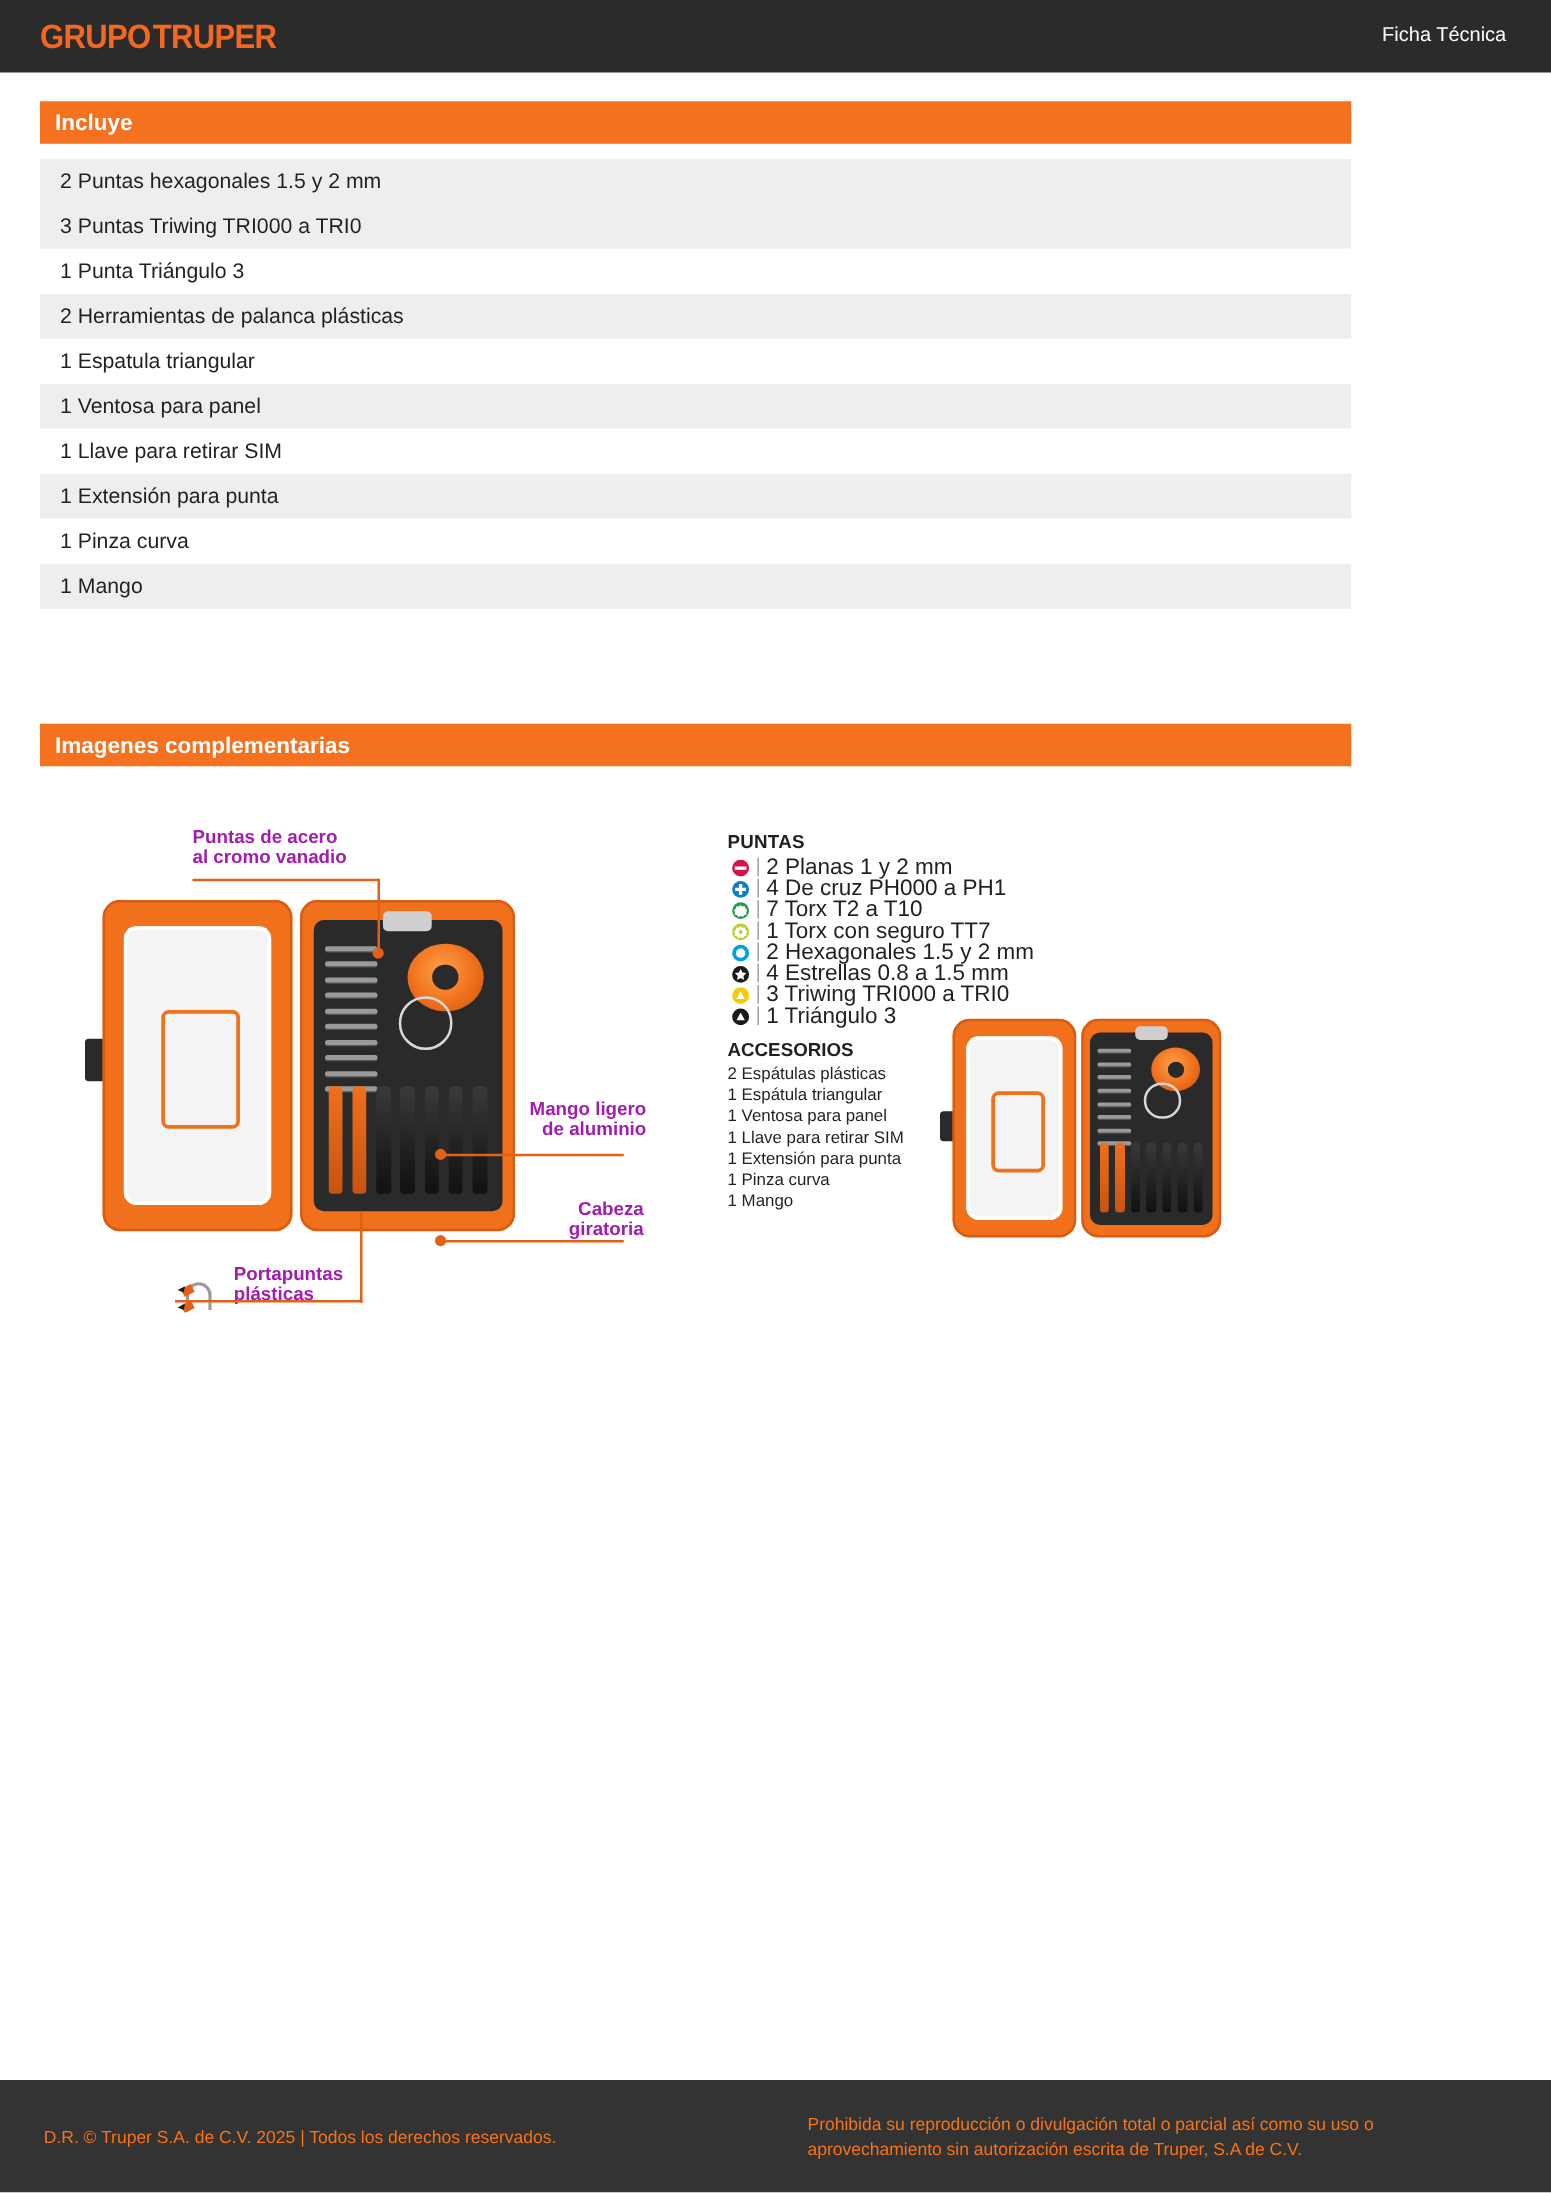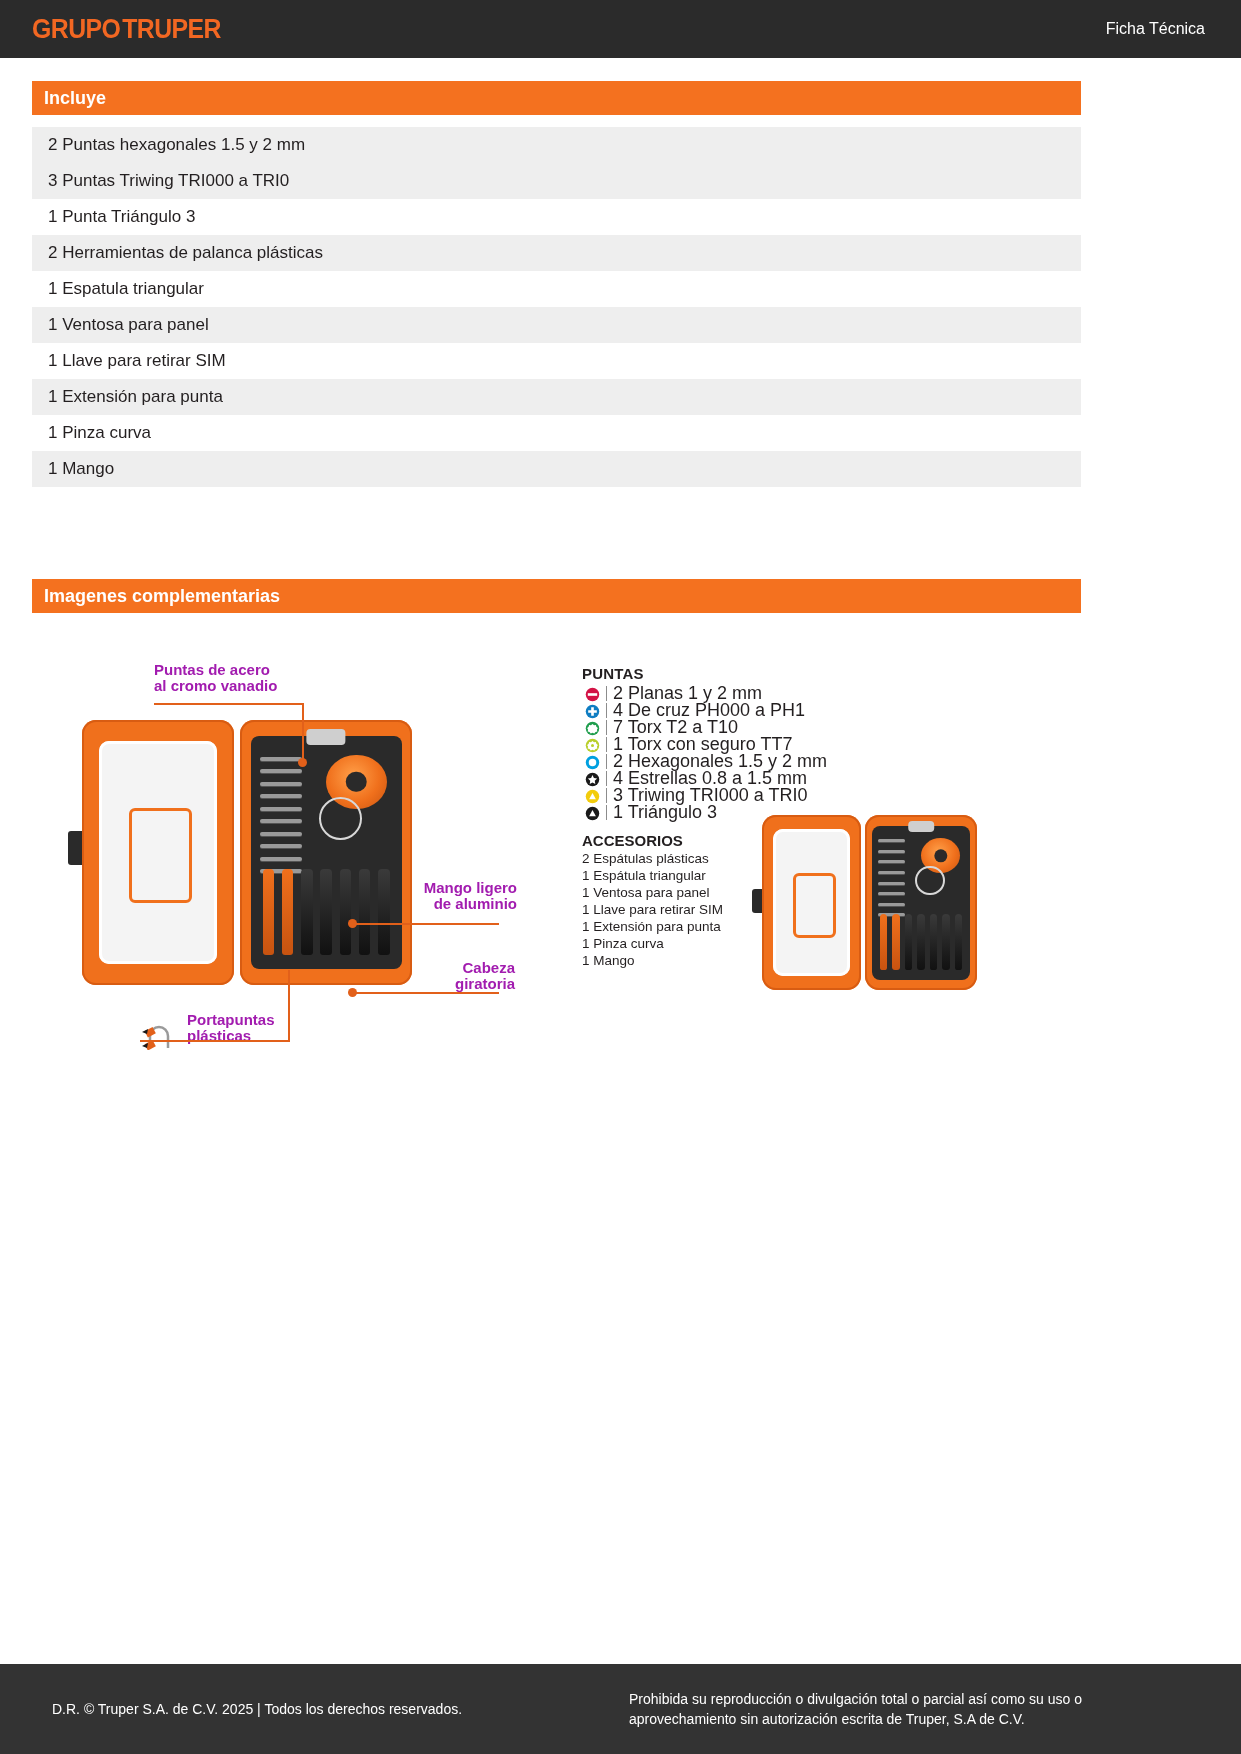--- a/index.html
+++ b/index.html
@@ -304,26 +304,26 @@
   }
 
   
   .footer {
     position: absolute;
     left: 0;
     bottom: 0;
     width: 1241px;
     height: 90px;
     background: #333333;
-    color: #ffffff;
+    color: #f97316;
     display: flex;
     align-items: center;
     justify-content: space-between;
     box-sizing: border-box;
-    padding: 0 52px;
+    padding: 0 35px;
     font-size: 14px;
   }
   .footer-right { text-align: left; line-height: 1.45; max-width: 560px; }
 </style>
 </head>
 <body>
 
 <div class="topbar">
   <div class="brand">
     <span>GRUPO</span><span class="b2">TRUPER</span>

